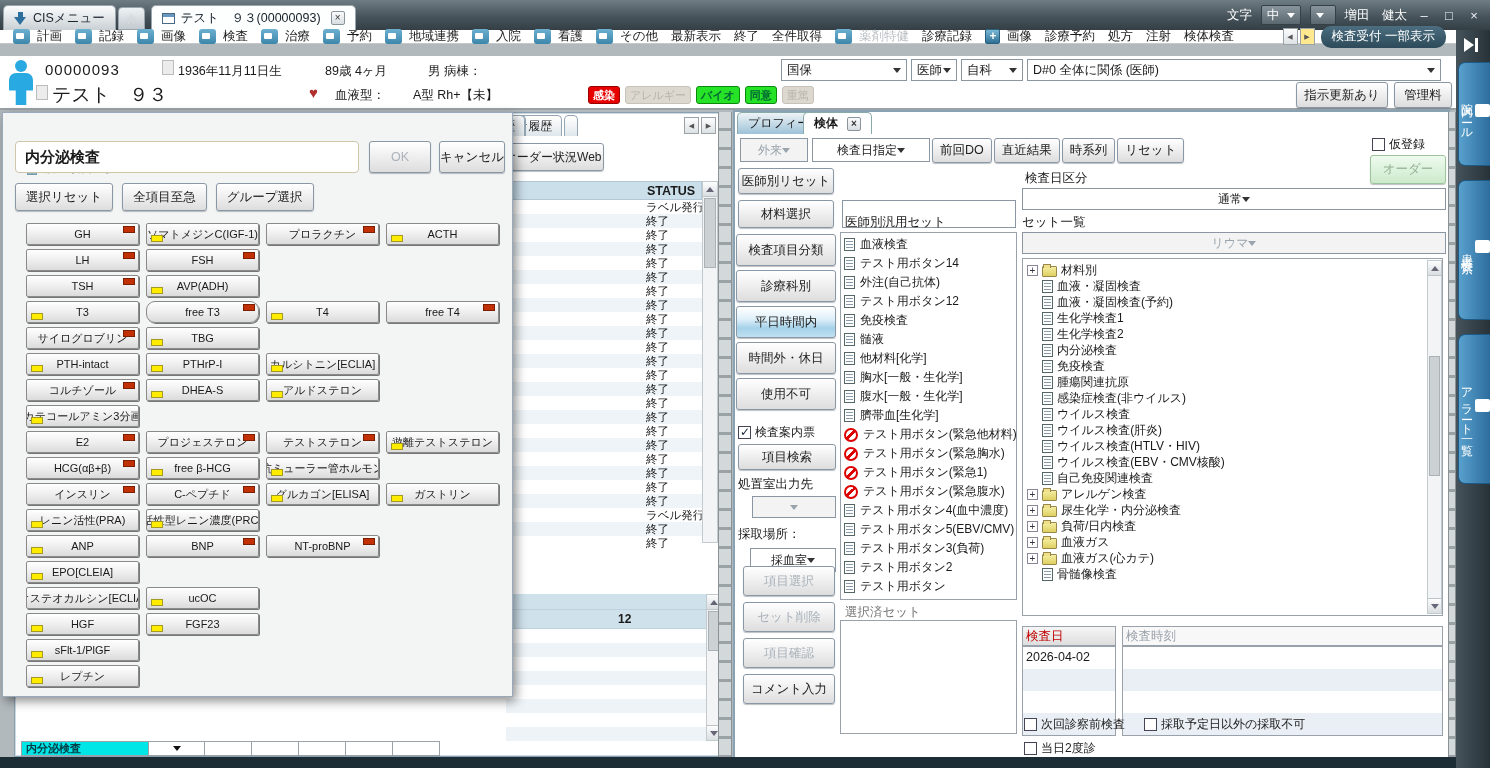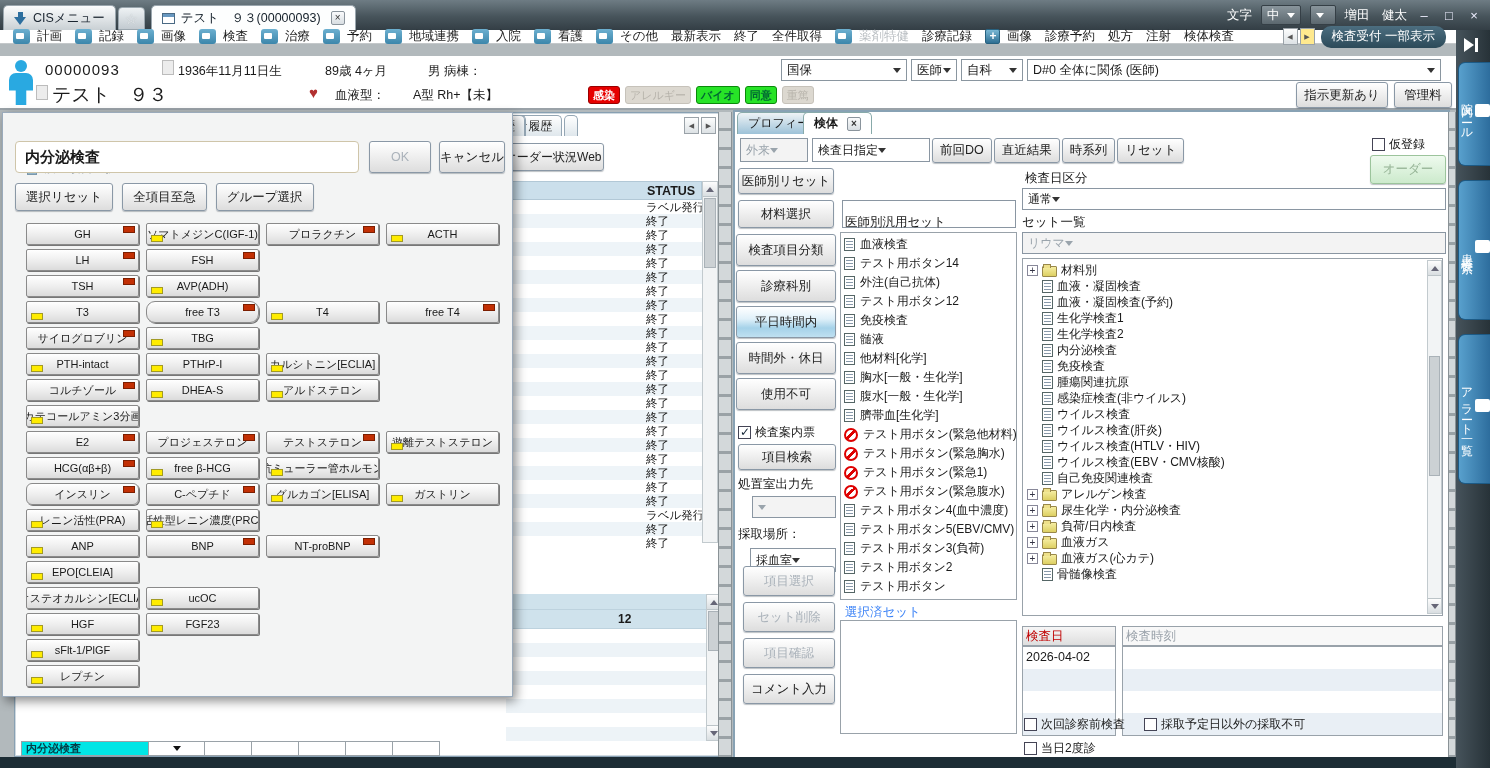--- a/index.html
+++ b/index.html
@@ -132,25 +132,25 @@
 .ic.folder { width:15px; height:11px; background:linear-gradient(#f6eea2,#ddcf62); border:1px solid #99884a; border-radius:1px; margin-top:2px; }
 .ic.folder::before { content:""; position:absolute; top:-3px; left:0px; width:6px; height:3px; background:#eee08a; border:1px solid #99884a; border-bottom:none; }
 
 
 #rwin { position:absolute; left:735px; top:112px; width:713px; height:648px; background:#fff; box-shadow:0 0 0 2px #88a2b4; }
 .rtab { position:absolute; height:22px; padding:0 10px; border:1px solid #8aa; border-bottom:none;
   border-radius:5px 5px 0 0; font-size:12px; display:flex; align-items:center; gap:5px; }
 .rtab.inactive { background:linear-gradient(#eef3f6,#9dc2d8); }
 .rtab.active { background:#fff; font-weight:bold; }
 .sel { position:absolute; height:24px; background:#fff; border:1px solid #8a96a2; display:flex; align-items:center;
-  justify-content:flex-start; padding:0 5px; font-size:12px; white-space:nowrap; }
+  justify-content:center; padding:0 5px; font-size:12px; white-space:nowrap; }
 .sel.off { background:#f3f3f3; color:#9aa4ac; }
 .sel.off .dn { border-top-color:#9aa4ac; }
 .rlabel { position:absolute; font-size:12.5px; white-space:nowrap; }
-.rlabel.red { color:#3b82f6; }
+.rlabel.red { color:#737373; }
 .cb { position:absolute; display:flex; align-items:center; gap:4px; font-size:12px; white-space:nowrap; }
 .cbbox { width:13px; height:13px; border:1px solid #445; background:#fff; flex:none; position:relative; }
 .cb.checked .cbbox::after { content:"✓"; position:absolute; left:1px; top:-2px; font-size:12px; color:#123; }
 #sets-box { position:absolute; left:105px; top:120px; width:177px; height:368px; border:1px solid #99a2aa; padding-top:2px; overflow:hidden; }
 .set-item { display:flex; align-items:center; gap:5px; height:19px; padding-left:3px; font-size:12px; white-space:nowrap; }
 #tree-box { position:absolute; left:287px; top:146px; width:421px; height:358px; border:1px solid #99a2aa; padding:3px 0 0 4px; overflow:hidden; }
 .treerow { display:flex; align-items:center; gap:4px; height:16px; font-size:12px; white-space:nowrap; }
 .tbox { width:11px; height:11px; flex:none; border:1px solid #889; background:#fff; visibility:hidden;
   display:flex; align-items:center; justify-content:center; }
 .tbox.plus { visibility:visible; }
@@ -541,21 +541,21 @@
         </div>
         <div class="gbtn red" style="grid-area: 10 / 1;">
           <span>HCG(αβ+β)</span>
         </div>
         <div class="gbtn yellow" style="grid-area: 10 / 2;">
           <span>free β-HCG</span>
         </div>
         <div class="gbtn yellow" style="grid-area: 10 / 3;">
           <span>抗ミューラー管ホルモン</span>
         </div>
-        <div class="gbtn red" style="grid-area: 11 / 1; border-radius: 6px;">
+        <div class="gbtn red" style="grid-area: 11 / 1;">
           <span>インスリン</span>
         </div>
         <div class="gbtn red" style="grid-area: 11 / 2;">
           <span>C-ペプチド</span>
         </div>
         <div class="gbtn yellow" style="grid-area: 11 / 3;">
           <span>グルカゴン[ELISA]</span>
         </div>
         <div class="gbtn yellow" style="grid-area: 11 / 4;">
           <span>ガストリン</span>

